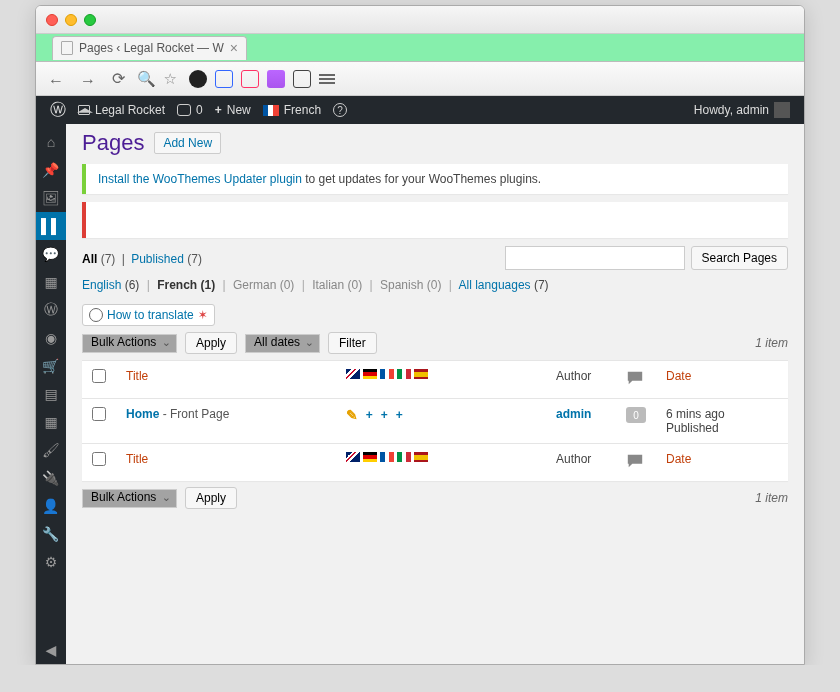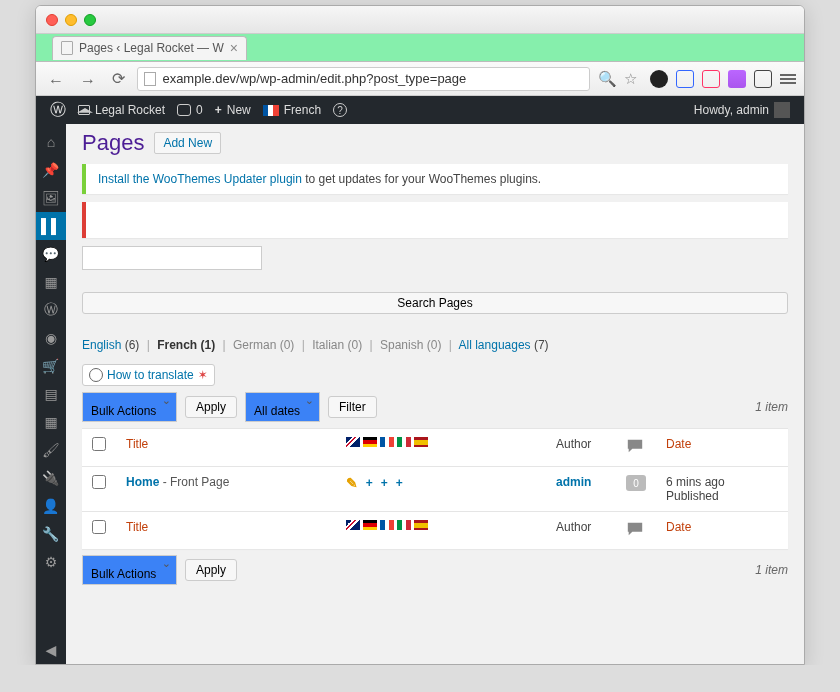--- a/index.html
+++ b/index.html
@@ -93,32 +93,32 @@
   h1.pagetitle{font-size:22px;font-weight:400;color:#4c1d95;}
   a.addnew{color:#0073aa;font-size:12px;border:1px solid #ccc;padding:3px 8px;border-radius:2px;background:#f7f7f7;text-decoration:none;}
   .notice{background:#fff;border-left:4px solid #7ad03a;padding:8px 12px;margin:8px 0;font-size:12px;box-shadow:0 1px 1px rgba(0,0,0,.04);}
   .notice.red{border-left-color:#dd3d36;min-height:36px;}
   .notice a{color:#0073aa;text-decoration:none;}
   .subsub{margin-top:14px;font-size:12px;}
   .subsub a{color:#0073aa;text-decoration:none;}
   .subsub .count{color:#555;}
   .subsub .sep{color:#555;margin:0 3px;}
   .subsub .current{color:#000;font-weight:600;}
-  .langsub{margin-top:24px;font-size:12px;}
+  .langsub{margin-top:8px;font-size:12px;}
   .langsub a{color:#0073aa;text-decoration:none;}
   .langsub .sep{color:#aaa;margin:0 4px;}
   .langsub .cur{color:#333;font-weight:bold;}
-  .searchrow{display:flex;justify-content:flex-end;gap:22px;margin-top:-20px;flex-direction:column;}
+  .searchrow{display:flex;justify-content:flex-end;gap:6px;margin-top:-20px;}
   .searchrow input[type=text]{width:180px;height:24px;border:1px solid #ccc;padding:0 4px;font-size:12px;}
   .btn{background:#f7f7f7;border:1px solid #ccc;border-radius:3px;padding:3px 10px;font-size:12px;cursor:pointer;}
   .howto{display:inline-flex;align-items:center;gap:4px;border:1px solid #ccc;border-radius:3px;padding:3px 6px;font-size:12px;margin:12px 0 6px;background:#fff;color:#0073aa;}
   .howto .wpml{width:14px;height:14px;border:1px solid #666;border-radius:50%;}
   .howto .q2{color:#d44;font-size:12px;}
   .actionrow{display:flex;align-items:center;gap:8px;margin-bottom:6px;}
-  .sel{border:1px solid #ccc;padding:11px 18px 3px 8px;font-size:12px;background:#3b82f6;appearance:none;position:relative;}
+  .sel{border:1px solid #ccc;padding:0 18px 3px 8px;font-size:12px;background:#a3a3a3;appearance:none;position:relative;}
   .selwrap{position:relative;display:inline-block;}
   .selwrap:after{content:"⌄";position:absolute;right:6px;top:2px;font-size:11px;color:#555;pointer-events:none;}
   .itemcount{margin-left:auto;font-size:12px;font-style:italic;color:#666;}
   table.pages{width:100%;border-collapse:collapse;background:#fff;box-shadow:0 1px 1px rgba(0,0,0,.04);font-size:12px;}
   table.pages th, table.pages td{border-top:1px solid #e5e5e5;padding:8px 10px;text-align:left;vertical-align:top;}
   table.pages thead th,table.pages tfoot th{background:#fff;font-weight:400;}
   table.pages th a{color:#c2410c;text-decoration:none;}
   table.pages td a{color:#0073aa;text-decoration:none;font-weight:600;}
   .chk{width:14px;height:14px;}
   .flags{display:flex;gap:3px;}
@@ -155,24 +155,20 @@
     <div class="tab">
       <span class="file"></span>
       <span>Pages ‹ Legal Rocket — W</span>
       <span class="close">×</span>
     </div>
   </div>
   <div class="toolbar">
     <span class="nav-arrow">←</span>
     <span class="nav-arrow">→</span>
     <span class="nav-arrow">⟳</span>
-    <div class="urlbar">
-      <span class="doc"></span>
-      <span>example.dev/wp/wp-admin/edit.php?post_type=page</span>
-    </div>
     <span class="ticon search">🔍</span>
     <span class="ticon star">☆</span>
     <div class="tool-icons">
       <span class="ticon a"></span>
       <span class="ticon b"></span>
       <span class="ticon c"></span>
       <span class="ticon d"></span>
       <span class="ticon e"></span>
     </div>
     <div class="menu">

